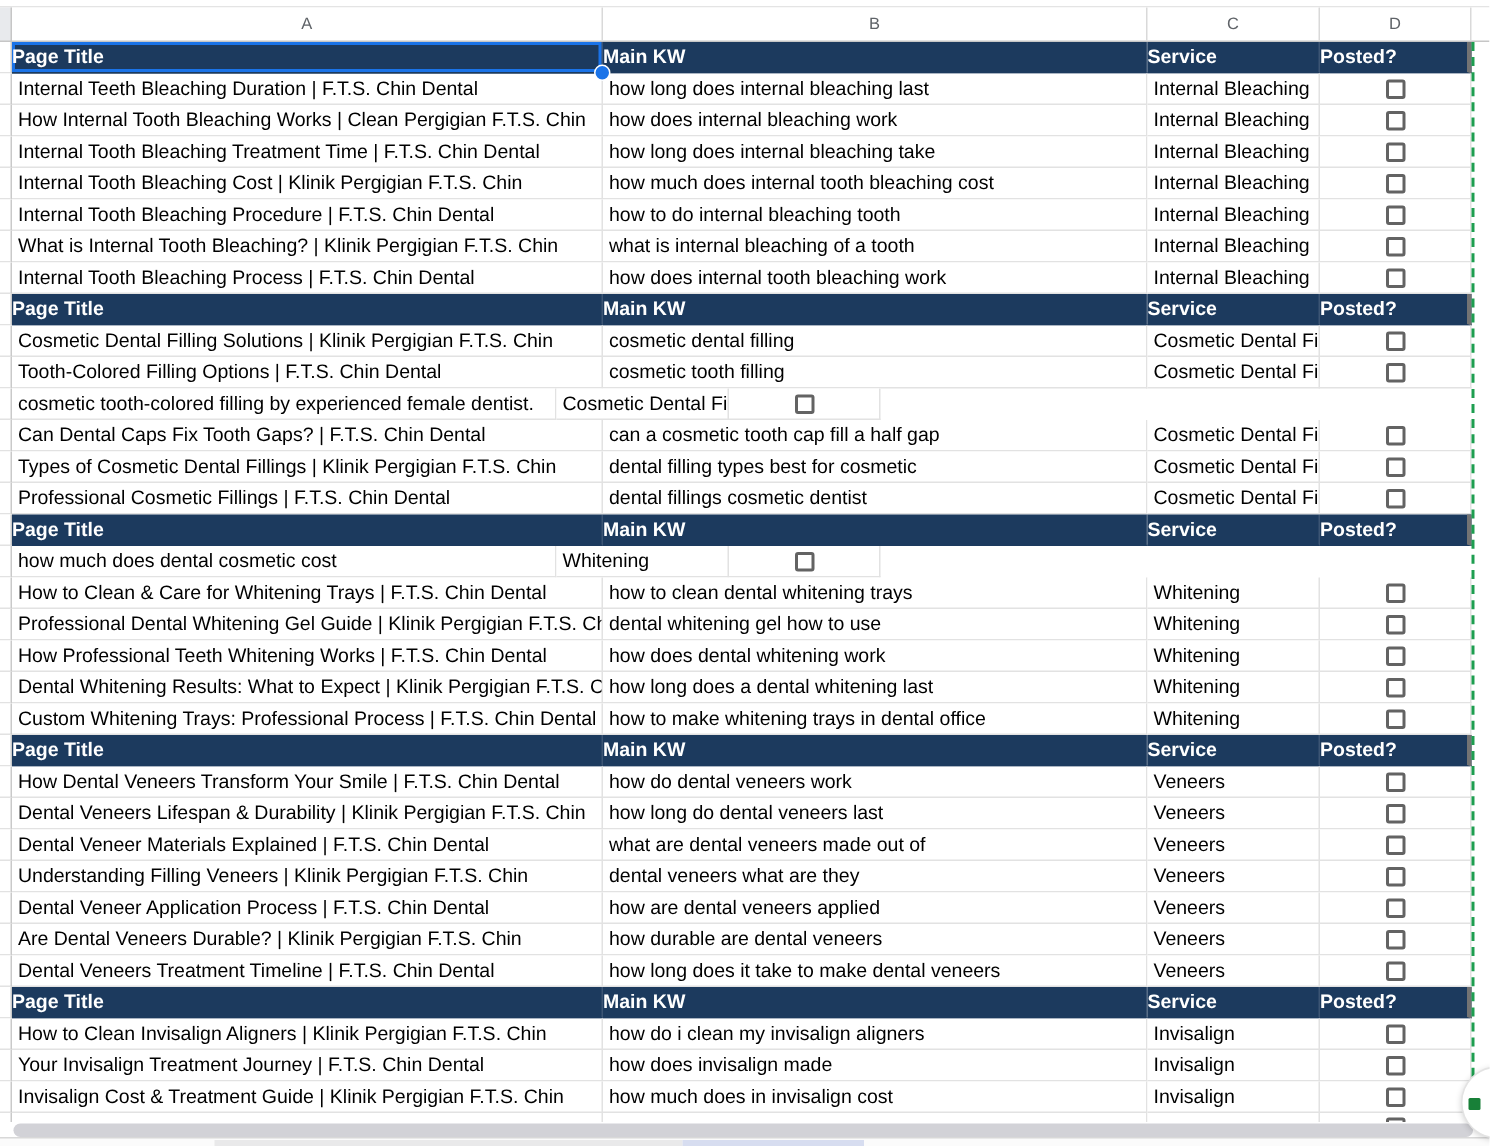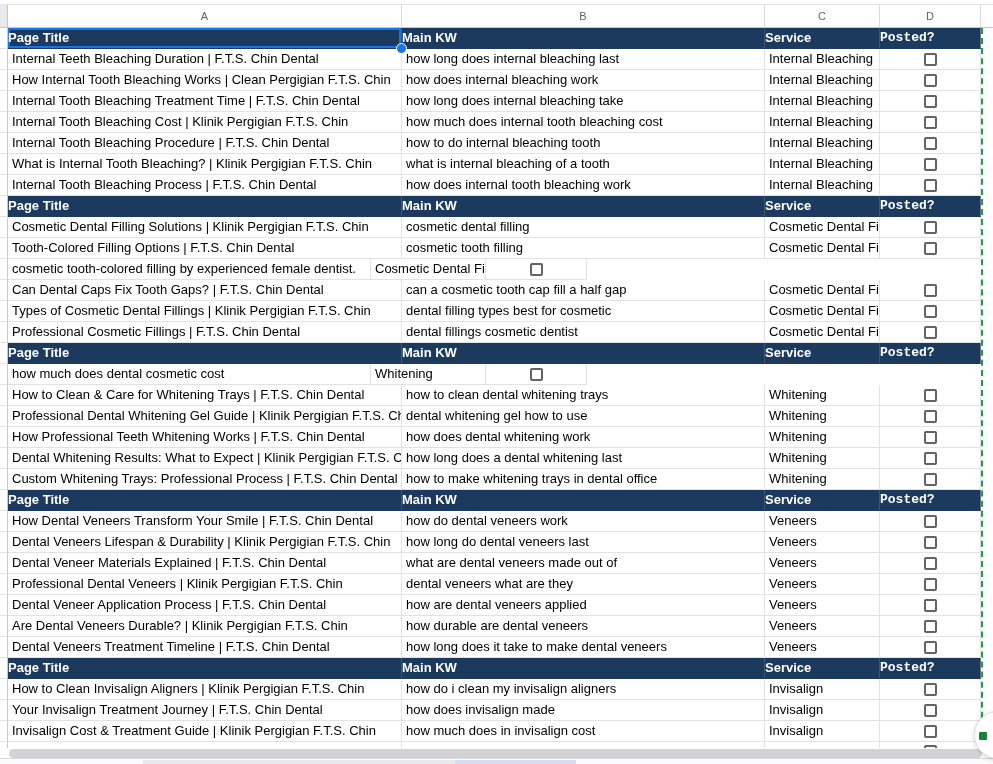--- a/index.html
+++ b/index.html
@@ -24,21 +24,21 @@
   .cell{
     box-sizing:border-box;border-right:1px solid #e2e2e2;border-bottom:1px solid #e2e2e2;
     overflow:hidden;white-space:nowrap;font-size:13px;line-height:20px;color:#000;
     padding-left:4px;background:#fff;
   }
   .c0{width:394px}.c1{width:363px}.c2{width:115px}.c3{width:101px}
   .hcell{
     background:#1c3a5e;color:#fff;font-weight:bold;text-align:left;padding-left:0;
     border-right:1px solid rgba(255,255,255,0.14);border-bottom:1px solid #1c3a5e;
   }
-  .hcell.c3{border-right:1px solid #737373;font-family:Liberation Mono, monospace;}
+  .hcell.c3{border-right:3px solid #737373;}
   .hcell.selected{position:relative;box-shadow:inset 0 0 0 2px #1a73e8;overflow:visible;z-index:5;}
   #fill-handle{
     position:absolute;right:-6px;bottom:-6px;width:11px;height:11px;border-radius:50%;
     background:#1a73e8;border:1px solid #fff;box-sizing:border-box;z-index:6;
   }
   .check-cell{display:flex;align-items:center;justify-content:center;padding:0;}
   .checkbox{width:13px;height:13px;border:2px solid #636363;border-radius:2px;background:#fff;box-sizing:border-box;}
   .row.partial{height:6px;overflow:hidden;}
   .row.partial .cell{border-bottom:none;}
   .row.partial .check-cell{align-items:flex-start;}
@@ -307,21 +307,21 @@
       </div>
       <div class="row">
         <div class="cell c0">Dental Veneer Materials Explained | F.T.S. Chin Dental</div>
         <div class="cell c1">what are dental veneers made out of</div>
         <div class="cell c2">Veneers</div>
         <div class="cell c3 check-cell">
           <div class="checkbox"></div>
         </div>
       </div>
       <div class="row">
-        <div class="cell c0">Professional Dental Veneers | Klinik Pergigian F.T.S. Chin</div>
+        <div class="cell c0">Understanding Filling Veneers | Klinik Pergigian F.T.S. Chin</div>
         <div class="cell c1">dental veneers what are they</div>
         <div class="cell c2">Veneers</div>
         <div class="cell c3 check-cell">
           <div class="checkbox"></div>
         </div>
       </div>
       <div class="row">
         <div class="cell c0">Dental Veneer Application Process | F.T.S. Chin Dental</div>
         <div class="cell c1">how are dental veneers applied</div>
         <div class="cell c2">Veneers</div>

